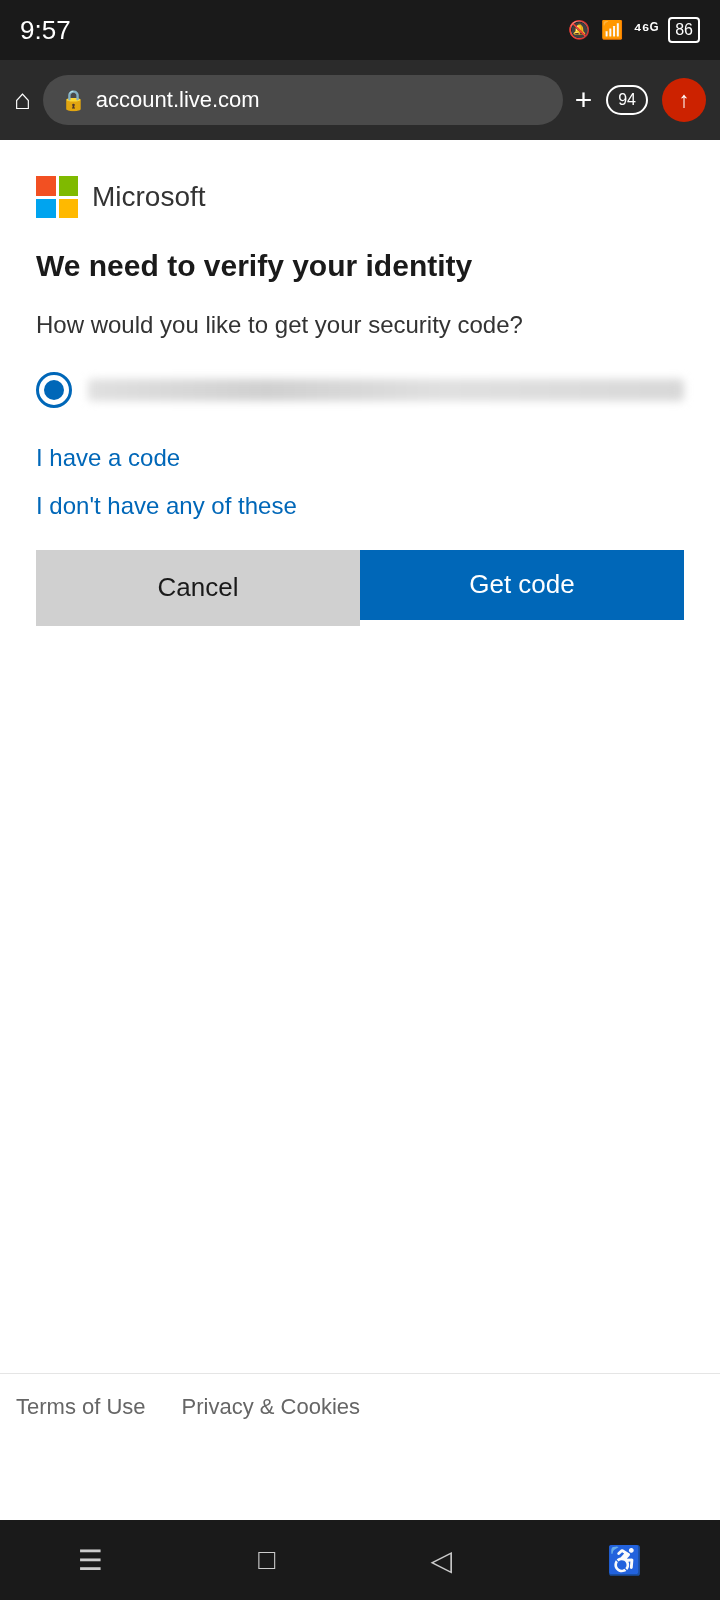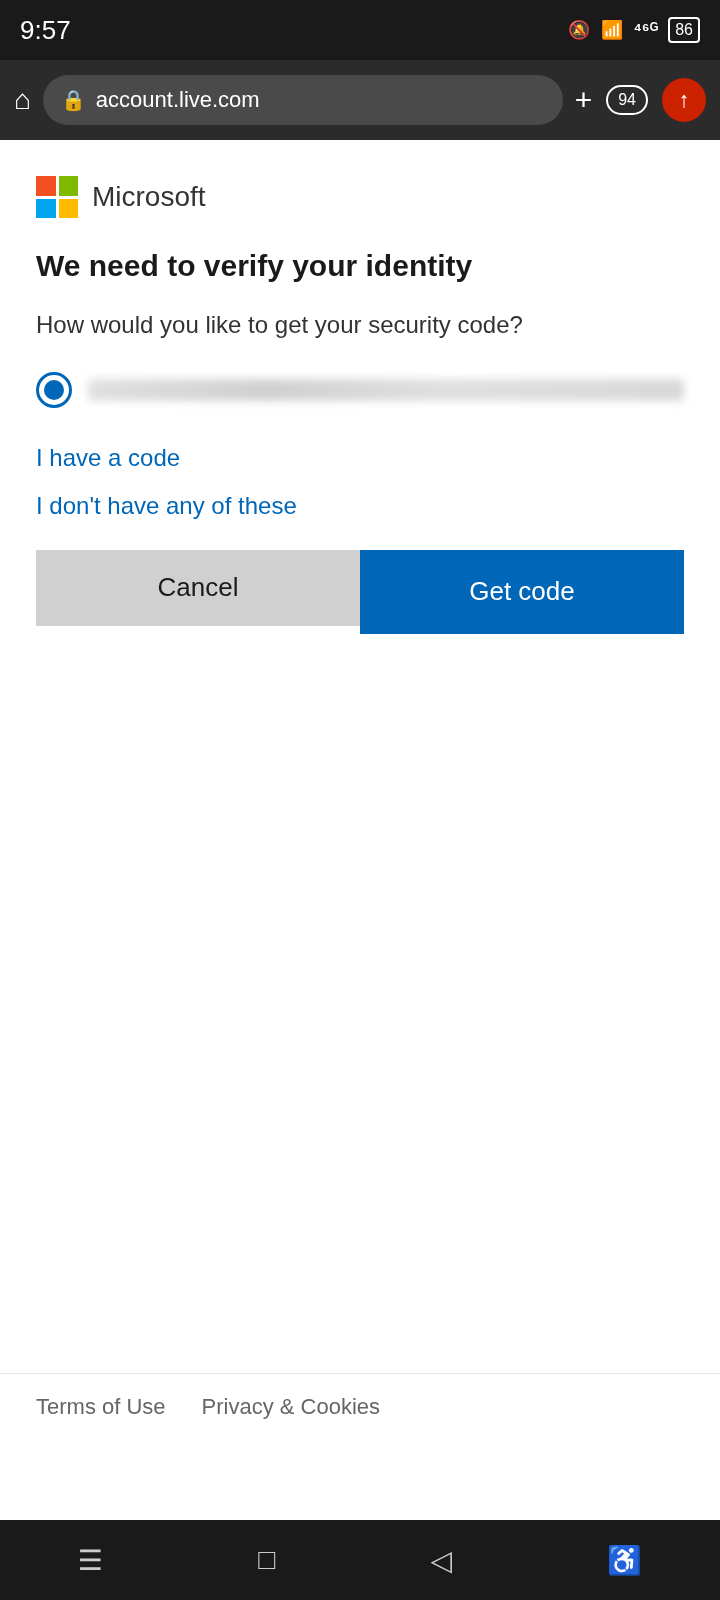--- a/index.html
+++ b/index.html
@@ -209,36 +209,36 @@
       height: 76px;
       background: #d0d0d0;
       border: none;
       font-size: 26px;
       font-weight: 500;
       color: #1a1a1a;
       cursor: pointer;
     }
     .btn-getcode {
       flex: 1;
-      height: 84px;
+      height: 70px;
       background: #0067b8;
       border: none;
       font-size: 26px;
       font-weight: 500;
       color: #fff;
       cursor: pointer;
     }
 
     
     .page-footer {
       position: absolute;
       bottom: 80px;
       left: 0;
       width: 100%;
-      padding: 20px 36px;
+      padding: 20px 16px;
       display: flex;
       gap: 36px;
       border-top: 1px solid #e5e5e5;
       background: #fff;
     }
     .footer-link {
       color: #666;
       font-size: 22px;
       cursor: pointer;
       text-decoration: none;

